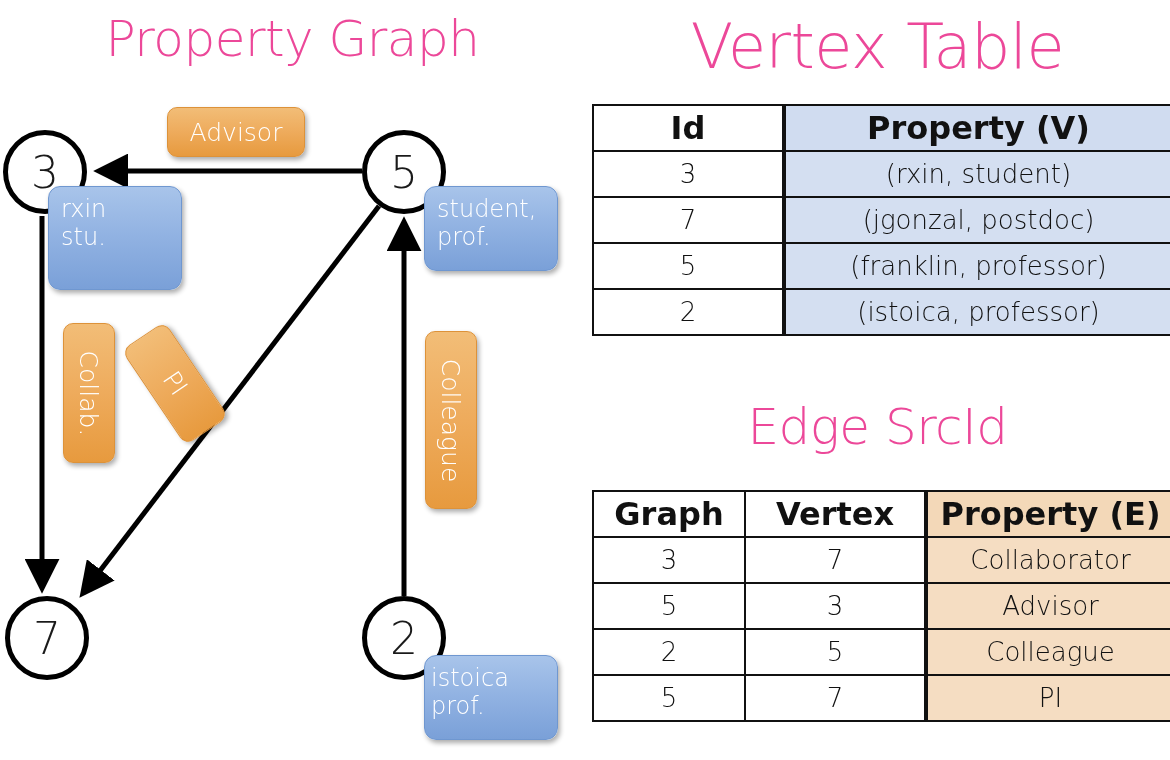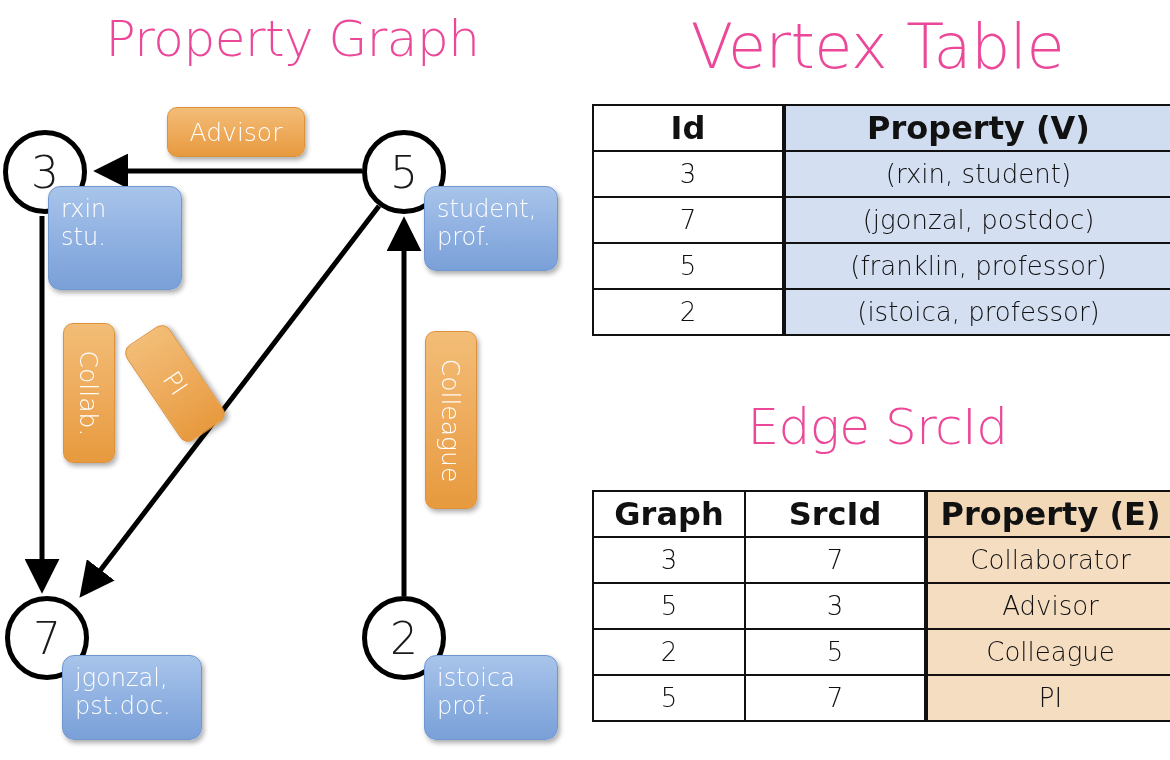--- a/index.html
+++ b/index.html
@@ -175,26 +175,22 @@
   <div class="prop-box" style="left:48px; top:186px; width:134px; height:104px;">
     <div>rxin</div>
     <div>stu.</div>
   </div>
 
   <div class="prop-box" style="left:424px; top:186px; width:134px; height:85px;">
     <div>student,</div>
     <div>prof.</div>
   </div>
 
-  <div class="prop-box" style="left:62px; top:655px; width:140px; height:85px;">
-    <div>jgonzal,</div>
-    <div>pst.doc.</div>
-  </div>
-
-  <div class="prop-box" style="left:424px; top:655px; width:134px; height:85px;">
+
+  <div class="prop-box" style="left:424px; top:655px; width:134px; height:85px;padding-left:6px;">
     <div>istoica</div>
     <div>prof.</div>
   </div>
 
   <div class="edge-label" style="left:167px; top:107px; width:138px; height:50px;">
     <span>Advisor</span>
   </div>
 
   <div class="edge-label vert" style="left:63px; top:323px; width:52px; height:140px;">
     <span>Collab.</span>
@@ -233,21 +229,21 @@
       <td class="c-id">2</td>
       <td class="c-prop">(istoica, professor)</td>
     </tr>
   </tbody>
 </table>
 
 <table class="tbl" id="edge-table">
   <thead>
     <tr>
       <th class="c-src">Graph</th>
-      <th class="c-dst">SrcId</th>
+      <th class="c-dst">Vertex</th>
       <th class="c-prop">Property (E)</th>
     </tr>
   </thead>
   <tbody>
     <tr>
       <td class="c-src">3</td>
       <td class="c-dst">7</td>
       <td class="c-prop">Collaborator</td>
     </tr>
     <tr>

